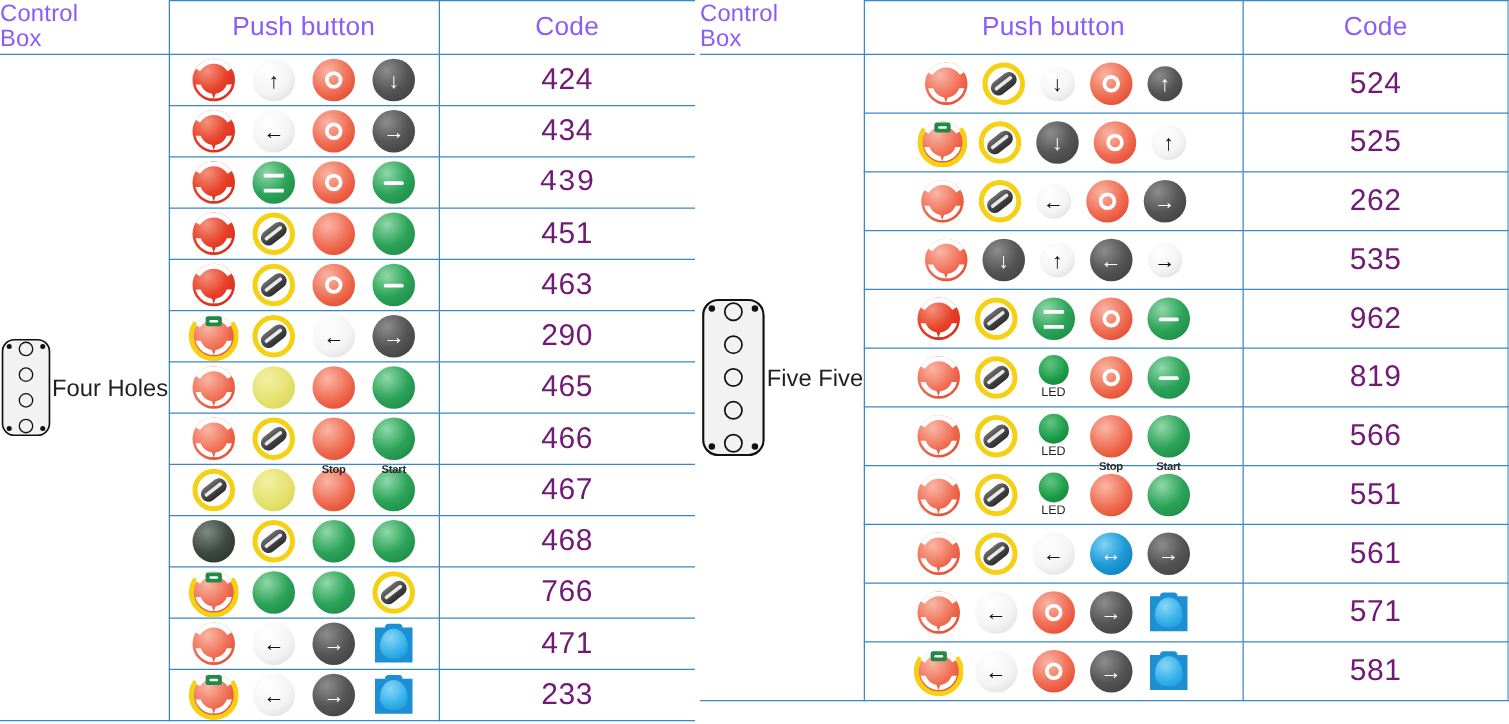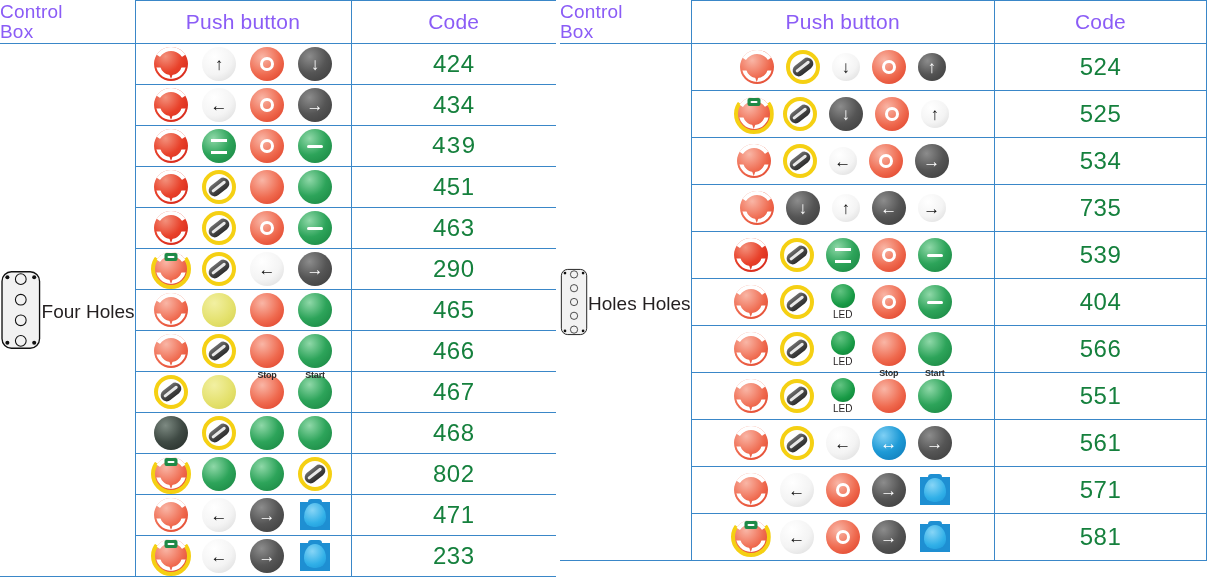--- a/index.html
+++ b/index.html
@@ -43,21 +43,21 @@
   }
   .hdr-cb{
     text-align:left;
     padding-left:6px;
     line-height:1.05;
     font-size:19px;
   }
   .code-cell{
     text-align:center;
     font-size:24px;
-    color:#15803d;
+    color:#701a75;
     letter-spacing:.5px;
   }
   .btn-cell{padding:0;}
   .btn-row{
     display:flex;
     align-items:center;
     justify-content:center;
     gap:14px;
     height:100%;
   }
@@ -524,21 +524,21 @@
                 </div>
                 <div class="bt">
                   <div class="disc green"></div>
                 </div>
                 <div class="bt selector">
                   <div class="sring"></div>
                   <div class="paddle"></div>
                 </div>
               </div>
             </td>
-            <td class="code-cell no-right">802</td>
+            <td class="code-cell no-right">766</td>
           </tr>
           <tr style="height: 41px;">
             <td class="btn-cell">
               <div class="btn-row">
                 <div class="bt estop">
                   <div class="disc redpale"></div>
                   <div class="ring"></div>
                   <div class="ring2"></div>
                   <div class="ring3"></div>
                 </div>
@@ -616,21 +616,21 @@
                   <circle cx="31" cy="14" r="8" fill="none" stroke="#111" stroke-width="1.6"></circle>
                   <circle cx="31" cy="44.5" r="8" fill="none" stroke="#111" stroke-width="1.6"></circle>
                   <circle cx="31" cy="75" r="8" fill="none" stroke="#111" stroke-width="1.6"></circle>
                   <circle cx="31" cy="105.5" r="8" fill="none" stroke="#111" stroke-width="1.6"></circle>
                   <circle cx="31" cy="136" r="8" fill="none" stroke="#111" stroke-width="1.6"></circle>
                   <circle cx="11" cy="11" r="3" fill="#111"></circle>
                   <circle cx="51" cy="11" r="3" fill="#111"></circle>
                   <circle cx="11" cy="139" r="3" fill="#111"></circle>
                   <circle cx="51" cy="139" r="3" fill="#111"></circle>
                 </svg>
-                <div class="boxlabel">Holes Holes</div>
+                <div class="boxlabel">Five Five</div>
               </div>
             </td>
             <td class="btn-cell">
               <div class="btn-row five">
                 <div class="bt estop">
                   <div class="disc redpale"></div>
                   <div class="ring"></div>
                   <div class="ring2"></div>
                   <div class="ring3"></div>
                 </div>
@@ -705,21 +705,21 @@
                 <div class="bt">
                   <div class="disc redpale"></div>
                   <div class="glyph-o"></div>
                 </div>
                 <div class="bt">
                   <div class="disc grey"></div>
                   <span class="arrow light">→</span>
                 </div>
               </div>
             </td>
-            <td class="code-cell">534</td>
+            <td class="code-cell">262</td>
           </tr>
           <tr style="height: 47px;">
             <td class="btn-cell">
               <div class="btn-row five">
                 <div class="bt estop">
                   <div class="disc redpale"></div>
                   <div class="ring"></div>
                   <div class="ring2"></div>
                   <div class="ring3"></div>
                 </div>
@@ -734,21 +734,21 @@
                 <div class="bt">
                   <div class="disc grey"></div>
                   <span class="arrow light">←</span>
                 </div>
                 <div class="bt sm">
                   <div class="disc white"></div>
                   <span class="arrow dark">→</span>
                 </div>
               </div>
             </td>
-            <td class="code-cell">735</td>
+            <td class="code-cell">535</td>
           </tr>
           <tr style="height: 47px;">
             <td class="btn-cell">
               <div class="btn-row five">
                 <div class="bt estop">
                   <div class="disc red"></div>
                   <div class="ring"></div>
                   <div class="ring2"></div>
                   <div class="ring3"></div>
                 </div>
@@ -763,21 +763,21 @@
                 <div class="bt">
                   <div class="disc redpale"></div>
                   <div class="glyph-o"></div>
                 </div>
                 <div class="bt">
                   <div class="disc green"></div>
                   <div class="glyph-bar"></div>
                 </div>
               </div>
             </td>
-            <td class="code-cell">539</td>
+            <td class="code-cell">962</td>
           </tr>
           <tr style="height: 47px;">
             <td class="btn-cell">
               <div class="btn-row five">
                 <div class="bt estop">
                   <div class="disc redpale"></div>
                   <div class="ring"></div>
                   <div class="ring2"></div>
                   <div class="ring3"></div>
                 </div>
@@ -794,21 +794,21 @@
                 <div class="bt">
                   <div class="disc redpale"></div>
                   <div class="glyph-o"></div>
                 </div>
                 <div class="bt">
                   <div class="disc green"></div>
                   <div class="glyph-bar"></div>
                 </div>
               </div>
             </td>
-            <td class="code-cell">404</td>
+            <td class="code-cell">819</td>
           </tr>
           <tr style="height: 47px;">
             <td class="btn-cell">
               <div class="btn-row five">
                 <div class="bt estop">
                   <div class="disc redpale"></div>
                   <div class="ring"></div>
                   <div class="ring2"></div>
                   <div class="ring3"></div>
                 </div>

